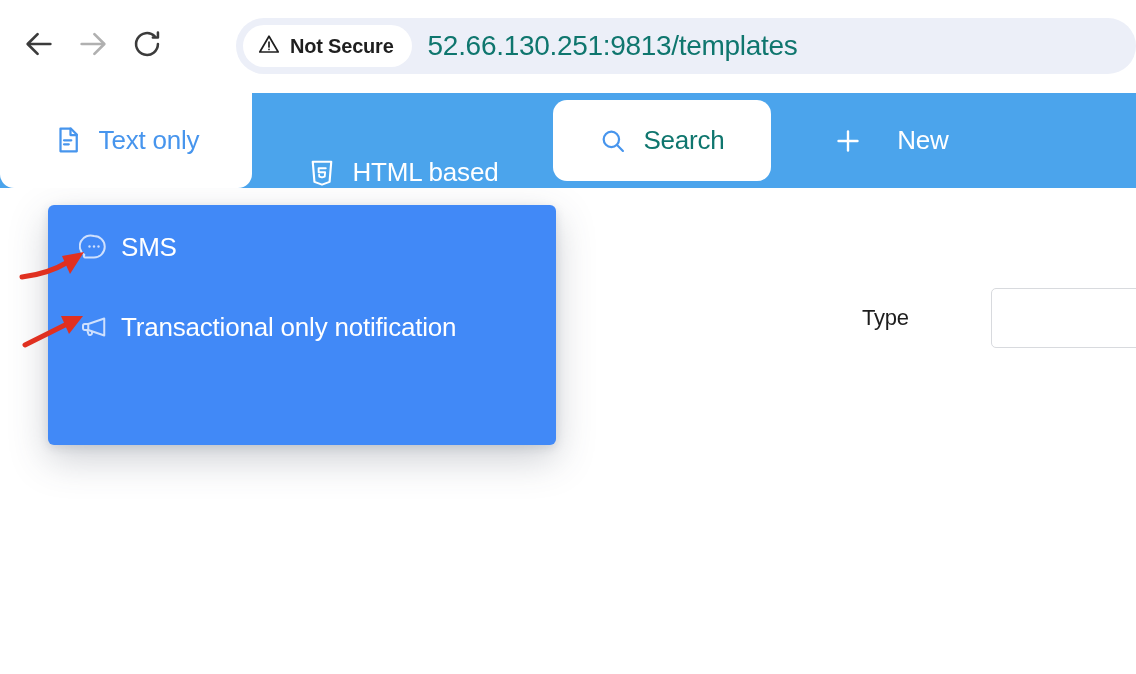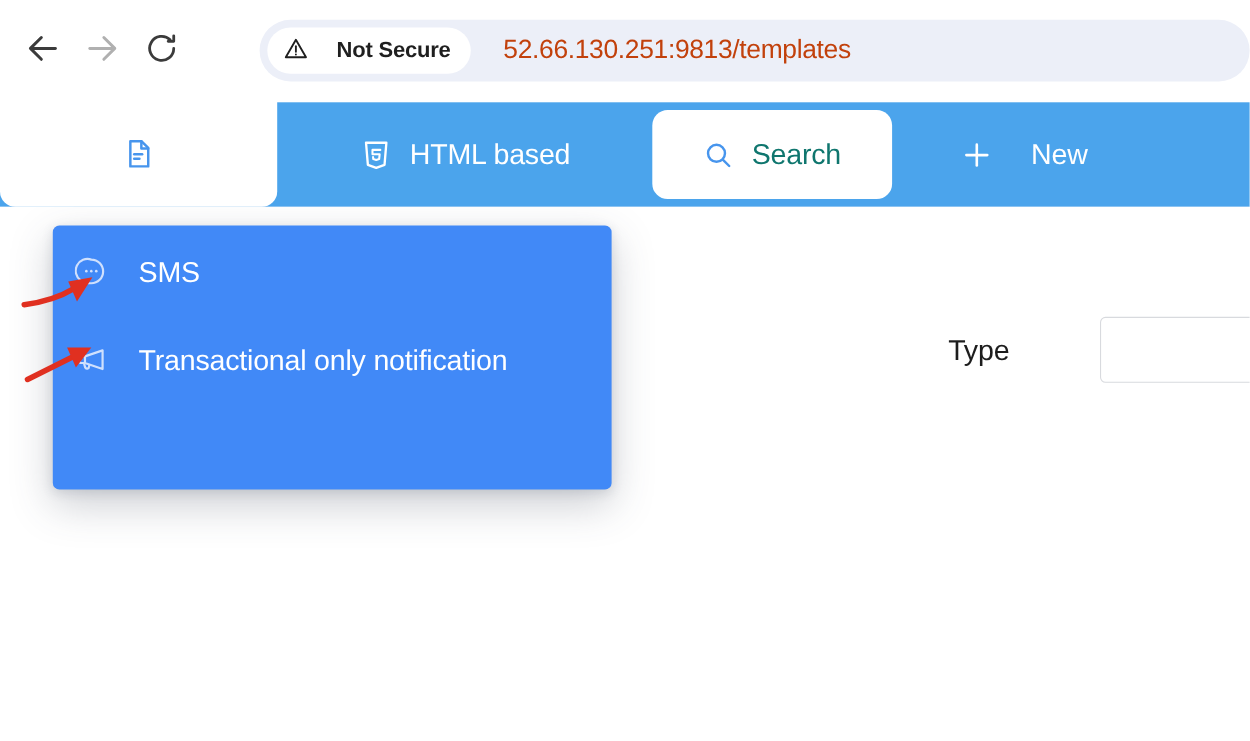--- a/index.html
+++ b/index.html
@@ -48,34 +48,34 @@
     align-items: center;
   }
   .secure-pill {
     margin-left: 7px;
     height: 42px;
     background: #ffffff;
     border-radius: 21px;
     display: flex;
     align-items: center;
     padding: 0 18px 0 14px;
-    gap: 25px;
+    gap: 9px;
     flex: 0 0 auto;
   }
   .secure-pill .label {
     font-size: 20px;
     font-weight: bold;
     color: #1f1f1f;
     letter-spacing: -0.2px;
     white-space: nowrap;
   }
   .url-text {
-    margin-left: 30px;
-    font-size: 24px;
-    color: #c2410c;
+    margin-left: 16px;
+    font-size: 28px;
+    color: #0f766e;
     letter-spacing: -0.3px;
     white-space: nowrap;
   }
 
   
   .tabbar {
     position: absolute;
     left: 0;
     top: 93px;
     width: 1136px;
@@ -103,21 +103,22 @@
   .tab-textonly {
     width: 252px;
     background: #ffffff;
     border-bottom-left-radius: 14px;
     border-bottom-right-radius: 14px;
     margin-top: -1px;
   }
   .tab-textonly .tab-label { color: #4795ed; }
 
   .tab-html {
-    width: 341px;
+    width: 301px;
+    align-items: flex-end;
   }
 
   .tab-search {
     width: 218px;
     margin: 7px 0 7px 0;
     background: #ffffff;
     border-radius: 14px;
   }
   .tab-search .tab-label { color: #0f766e; }
 
@@ -146,23 +147,23 @@
     height: 240px;
     background: #4189f7;
     border-radius: 6px;
     box-shadow: 0 14px 38px rgba(60,70,90,0.26), 0 3px 10px rgba(60,70,90,0.14);
     padding-top: 2px;
     box-sizing: border-box;
   }
   .menu-item {
     display: flex;
     align-items: center;
-    gap: 28px;
+    gap: 12px;
     height: 80px;
-    padding-left: 20px;
+    padding-left: 31px;
     box-sizing: border-box;
   }
   .menu-item .mi-icon {
     width: 30px;
     height: 30px;
     display: flex;
     align-items: center;
     justify-content: center;
     flex: 0 0 auto;
   }
@@ -176,21 +177,21 @@
   
   .type-row {
     position: absolute;
     left: 862px;
     top: 100px;
     display: flex;
     align-items: center;
     gap: 0;
   }
   .type-label {
-    font-size: 26px;
+    font-size: 22px;
     color: #1d1d1d;
     letter-spacing: -0.2px;
   }
   .type-input {
     margin-left: 82px;
     width: 230px;
     height: 60px;
     border: 1px solid #d8dade;
     border-radius: 5px;
     background: #ffffff;
@@ -257,20 +258,21 @@
 
   <div class="tab tab-textonly">
     <span class="tab-icon">
       <svg width="30" height="30" viewBox="0 0 24 24" fill="none" stroke="#4795ed" stroke-width="1.8" stroke-linecap="round" stroke-linejoin="round">
         <path d="M6 2.8h8.2L19 7.6V21H6z"></path>
         <polyline points="14,2.8 14,8 19,8"></polyline>
         <line x1="8.8" y1="12.2" x2="14.6" y2="12.2"></line>
         <line x1="8.8" y1="15.4" x2="12.6" y2="15.4"></line>
       </svg>
     </span>
+    <span class="tab-label">Text only</span>
   </div>
 
   <div class="tab tab-html">
     <span class="tab-icon">
       <svg width="30" height="30" viewBox="0 0 24 24" fill="none" stroke="#ffffff" stroke-width="1.7" stroke-linecap="round" stroke-linejoin="round">
         <path d="M4.6 3h14.8l-1.35 16.1L12 21.3l-6.05-2.2z"></path>
         <path d="M15 8.2H9.3v3.2h5.2l-.35 3.5-2.15.65-2.15-.65-.13-1.5" stroke-width="1.5"></path>
       </svg>
     </span>
     <span class="tab-label">HTML based</span>

